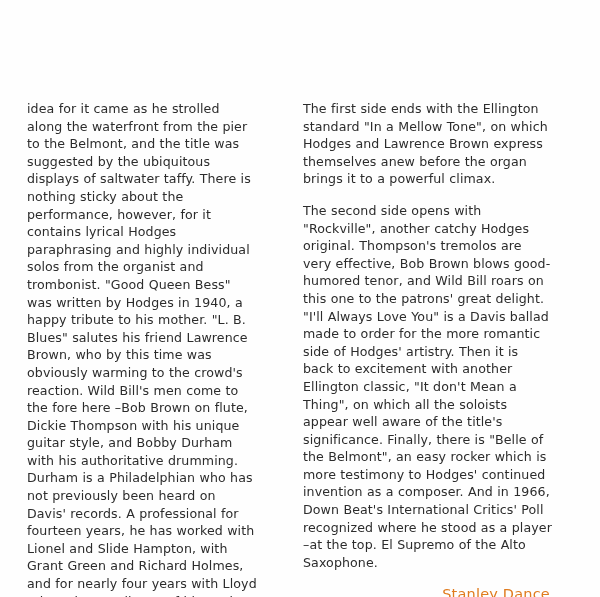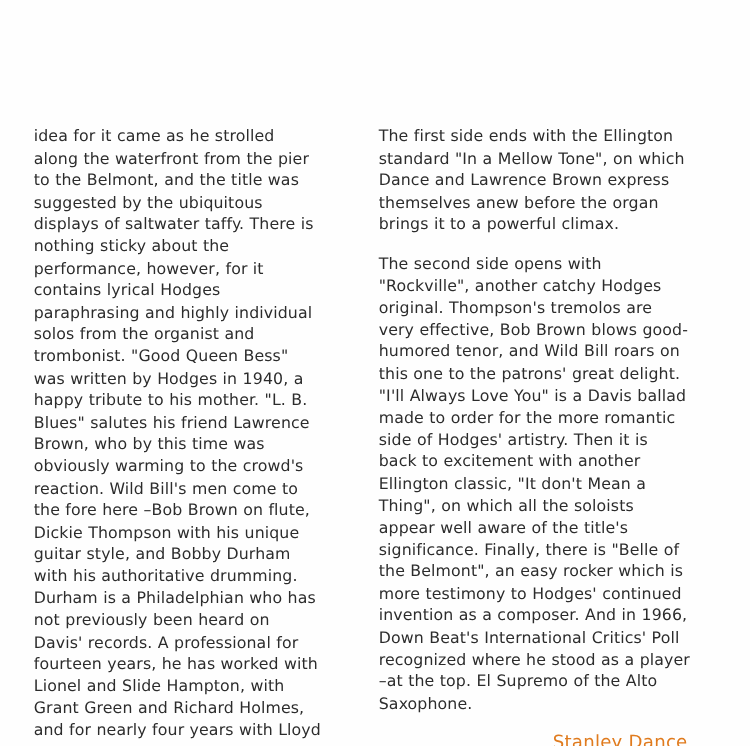--- a/index.html
+++ b/index.html
@@ -64,18 +64,18 @@
 </style>
 </head>
 <body>
 
 <div id="page">
   <div class="columns">
     <div class="col col-left">
       <p class="para">idea for it came as he strolled along the waterfront from the pier to the Belmont, and the title was suggested by the ubiquitous displays of saltwater taffy. There is nothing sticky about the performance, however, for it contains lyrical Hodges paraphrasing and highly individual solos from the organist and trombonist. "Good Queen Bess" was written by Hodges in 1940, a happy tribute to his mother. "L. B. Blues" salutes his friend Lawrence Brown, who by this time was obviously warming to the crowd's reaction. Wild Bill's men come to the fore here –Bob Brown on flute, Dickie Thompson with his unique guitar style, and Bobby Durham with his authoritative drumming. Durham is a Philadelphian who has not previously been heard on Davis' records. A professional for fourteen years, he has worked with Lionel and Slide Hampton, with Grant Green and Richard Holmes, and for nearly four years with Lloyd Price. The excellence of his work was promptly commented on, not only by Hodges, but also by Emmett Berry who crossed the street during intermissions.</p>
     </div>
     <div class="col col-right">
-      <p class="para">The first side ends with the Ellington standard "In a Mellow Tone", on which Dance and Lawrence Brown express themselves anew before the organ brings it to a powerful climax.</p>
+      <p class="para">The first side ends with the Ellington standard "In a Mellow Tone", on which Hodges and Lawrence Brown express themselves anew before the organ brings it to a powerful climax.</p>
       <p class="para">The second side opens with "Rockville", another catchy Hodges original. Thompson's tremolos are very effective, Bob Brown blows good-humored tenor, and Wild Bill roars on this one to the patrons' great delight. "I'll Always Love You" is a Davis ballad made to order for the more romantic side of Hodges' artistry. Then it is back to excitement with another Ellington classic, "It don't Mean a Thing", on which all the soloists appear well aware of the title's significance. Finally, there is "Belle of the Belmont", an easy rocker which is more testimony to Hodges' continued invention as a composer. And in 1966, Down Beat's International Critics' Poll recognized where he stood as a player –at the top. El Supremo of the Alto Saxophone.</p>
       <div class="signature">Stanley Dance</div>
     </div>
   </div>
 </div>
 
 </body></html>

